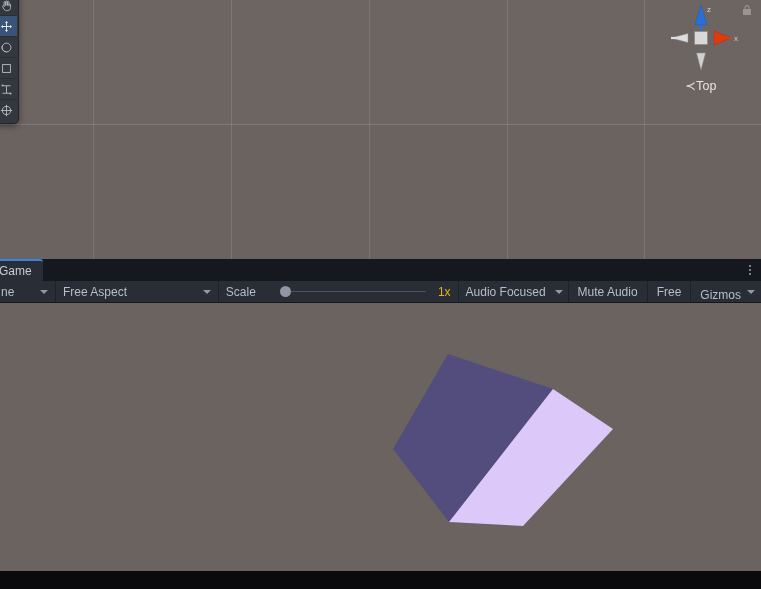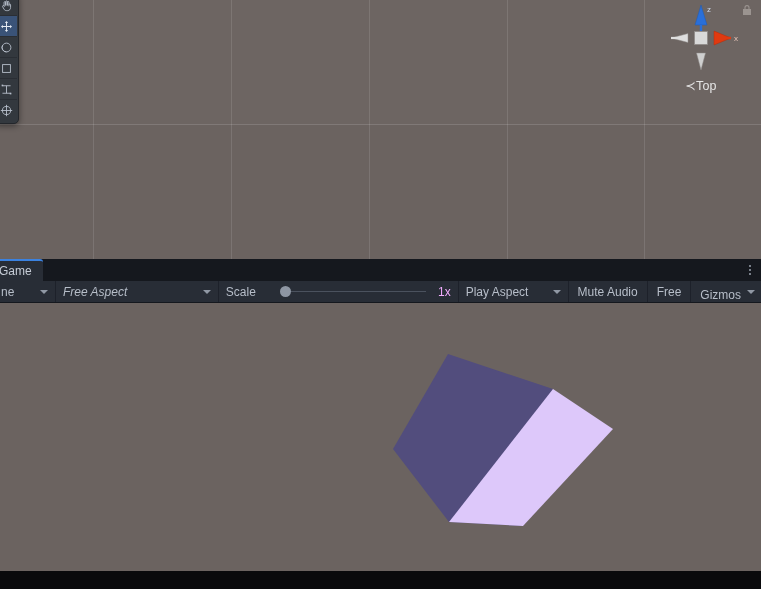--- a/index.html
+++ b/index.html
@@ -184,21 +184,21 @@
     width: 0; height: 0;
     border-left: 4px solid transparent;
     border-right: 4px solid transparent;
     border-top: 4px solid #9098a4;
     margin-left: 9px;
   }
   .tb-display {
     width: 62px;
     margin-left: -6px;
   }
-  .tb-aspect { width: 163px; font-style: italic; }
+  .tb-aspect { width: 163px; }
   .tb-scale {
     width: 240px;
     display: flex;
     align-items: center;
     gap: 0;
   }
   .scale-label { margin-right: 24px; text-align: center; }
   .slider-wrap {
     position: relative;
     flex: 1;
@@ -214,21 +214,21 @@
   }
   .slider-knob {
     position: relative;
     width: 11px; height: 11px;
     border-radius: 50%;
     background: #8e96a3;
     margin-left: 0px;
   }
   .scale-value {
     margin-left: 8px;
-    color: #f0abfc;
+    color: #eab308;
   }
   .tb-play-focus { width: 110px; }
   .tb-mute { padding: 0 9px; }
   .tb-stats { padding: 0 9px; }
   .tb-gizmos {
     padding: 0 6px 0 9px;
     display: flex;
     align-items: flex-end;
     border-right: none;
   }
@@ -368,21 +368,21 @@
       </div>
       <div class="tb-item tb-scale">
         <span class="scale-label">Scale</span>
         <span class="slider-wrap">
           <span class="slider-track"></span>
           <span class="slider-knob"></span>
         </span>
         <span class="scale-value">1x</span>
       </div>
       <div class="tb-item tb-dropdown tb-play-focus">
-        <span>Play Aspect</span>
+        <span>Audio Focused</span>
         <span class="caret"></span>
       </div>
       <div class="tb-item tb-mute">
         <span>Mute Audio</span>
       </div>
       <div class="tb-item tb-stats">
         <span>Free</span>
       </div>
       <div class="tb-item tb-gizmos">
         <span>Gizmos</span>

